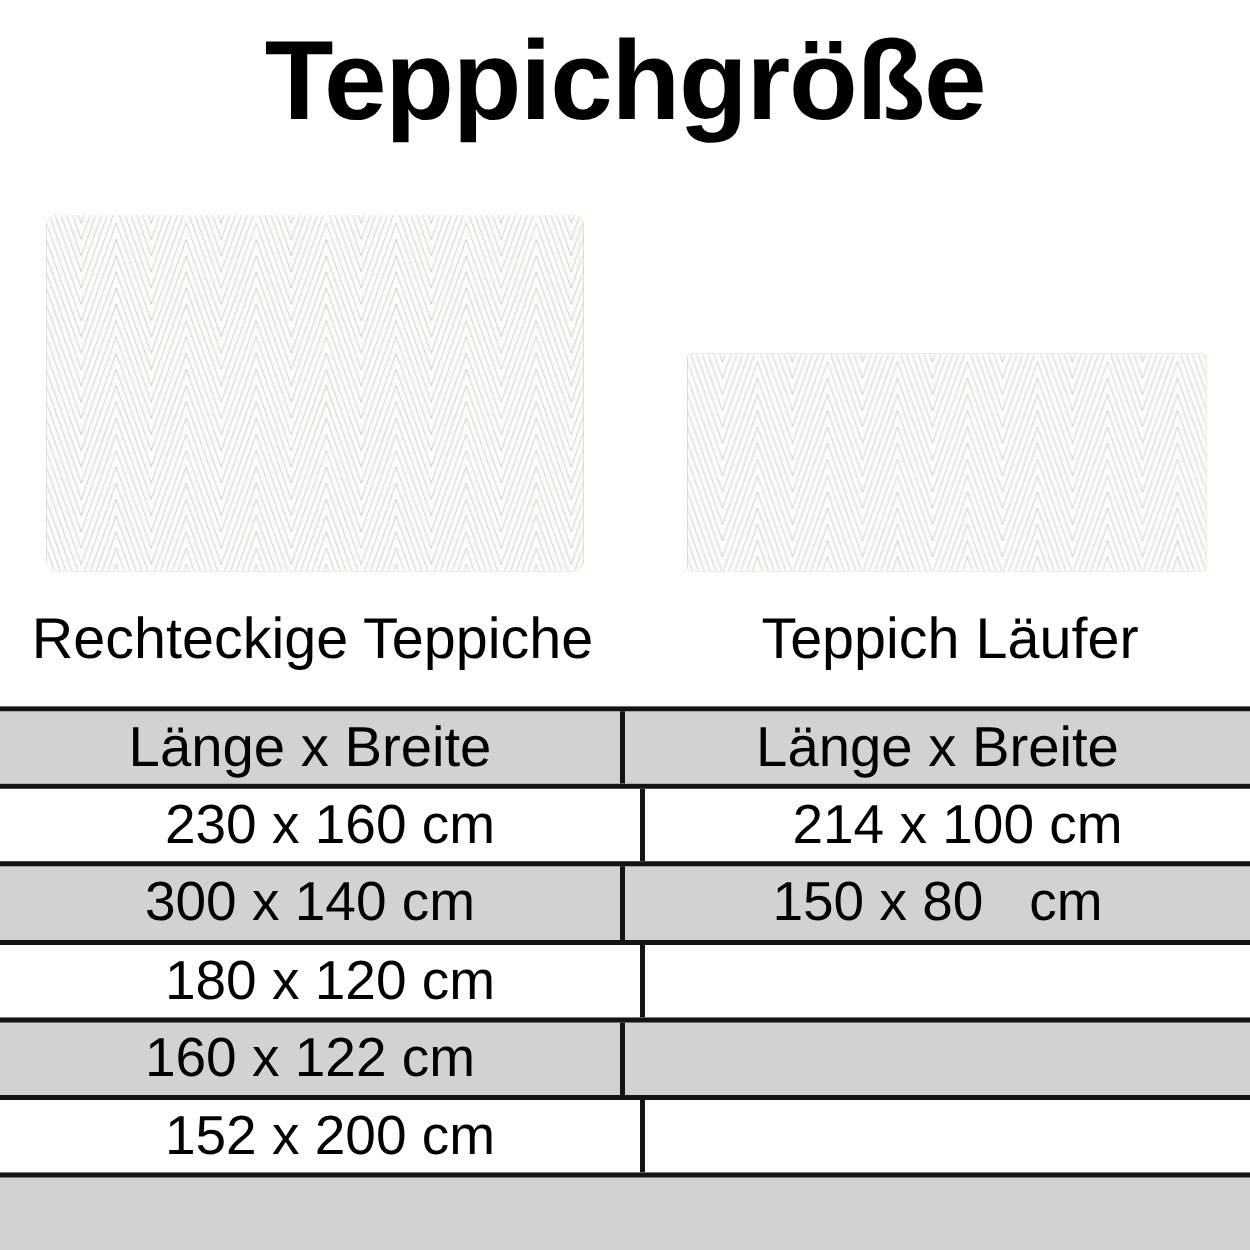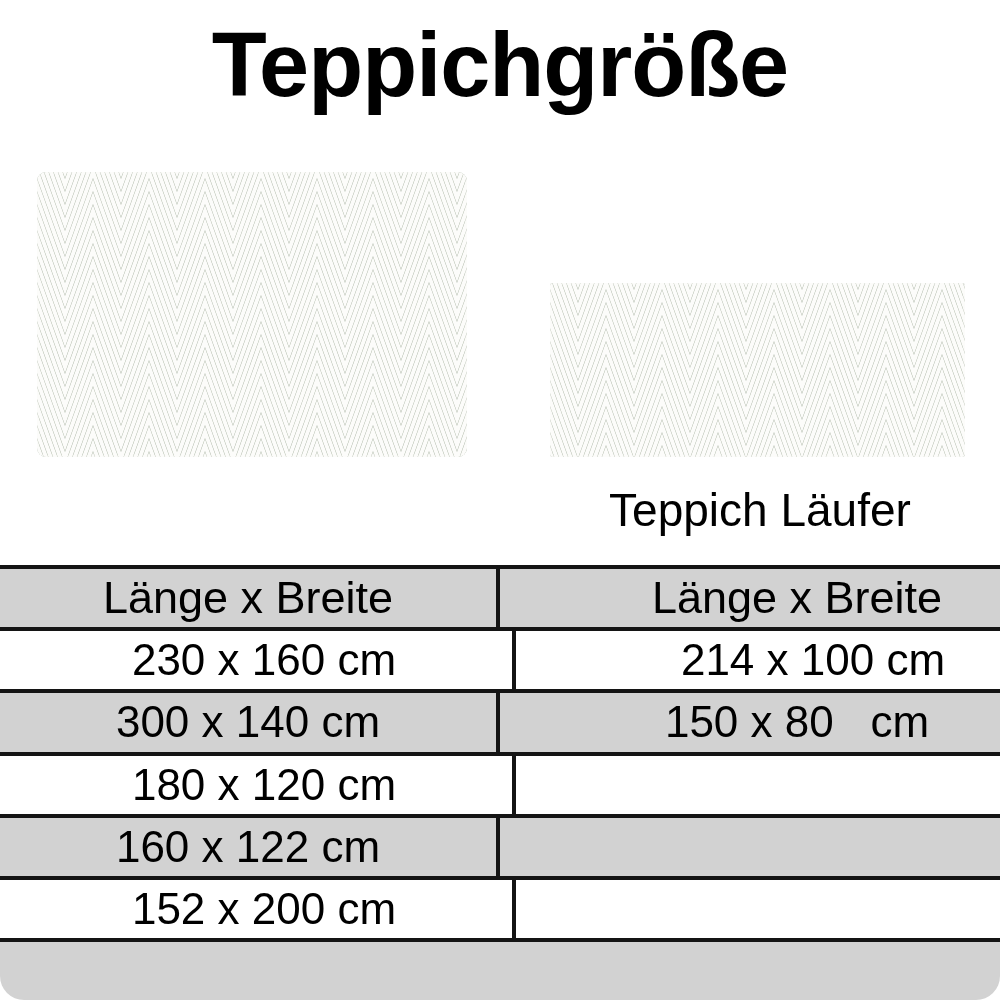--- a/index.html
+++ b/index.html
@@ -7,21 +7,20 @@
     --stripe:#fcfcfa;
     --row-gray:#d2d2d2;
     --line:#141414;
     --text:#000000;
   }
   html,body{margin:0;padding:0;background:#ffffff;}
   .stage{
     position:relative;width:1000px;height:1000px;overflow:hidden;
     background:#ffffff;color:var(--text);
     font-family:"Liberation Sans", sans-serif;
-    border-radius:24px;
   }
   .page-title{
     position:absolute;top:16px;left:0;right:0;margin:0;
     text-align:center;font-size:90px;font-weight:bold;line-height:1.1;
     letter-spacing:-1px;
   }
   .carpet{
     position:absolute;background:var(--green);overflow:hidden;
     box-shadow:inset 0 0 0 2px rgba(255,255,255,0.25);
   }
@@ -35,21 +34,21 @@
   }
   .label-left{left:0;width:500px;}
   .label-right{left:515px;width:490px;}
   .size-table{
     position:absolute;left:0;top:565px;width:1000px;bottom:0;
     display:flex;flex-direction:column;overflow:hidden;
   }
   .t-row{
     flex:none;height:62.2px;box-sizing:border-box;
     border-top:4px solid var(--line);
-    display:grid;grid-template-columns:500px 500px;gap:47px;
+    display:grid;grid-template-columns:500px 500px;
   }
   .t-row.gray{background:var(--row-gray);}
   .t-row.white{background:#ffffff;padding-left:16px;}
   .t-cell{
     display:flex;align-items:center;justify-content:center;
     font-size:44px;white-space:pre;overflow:hidden;
   }
   .t-cell.left-col{border-right:4px solid var(--line);}
   .header-row .t-cell{font-size:45px;}
 </style>
@@ -101,20 +100,21 @@
             <path d="M-28 130 L0 52 L28 130 L56 52 L84 130"></path>
             <path d="M-28 143 L0 65 L28 143 L56 65 L84 143"></path>
             <path d="M-28 156 L0 78 L28 156 L56 78 L84 156"></path>
             <path d="M-28 169 L0 91 L28 169 L56 91 L84 169"></path>
           </pattern>
       </defs>
       <rect x="0" y="0" width="415" height="174" fill="url(#chevB)"></rect>
     </svg>
   </div>
 
+  <div class="carpet-label label-left">Rechteckige Teppiche</div>
   <div class="carpet-label label-right">Teppich Läufer</div>
 
   <div class="size-table">
 
     <div class="t-row gray header-row">
       <div class="t-cell left-col">Länge x Breite</div>
       <div class="t-cell">Länge x Breite</div>
     </div>
 
     <div class="t-row white">

